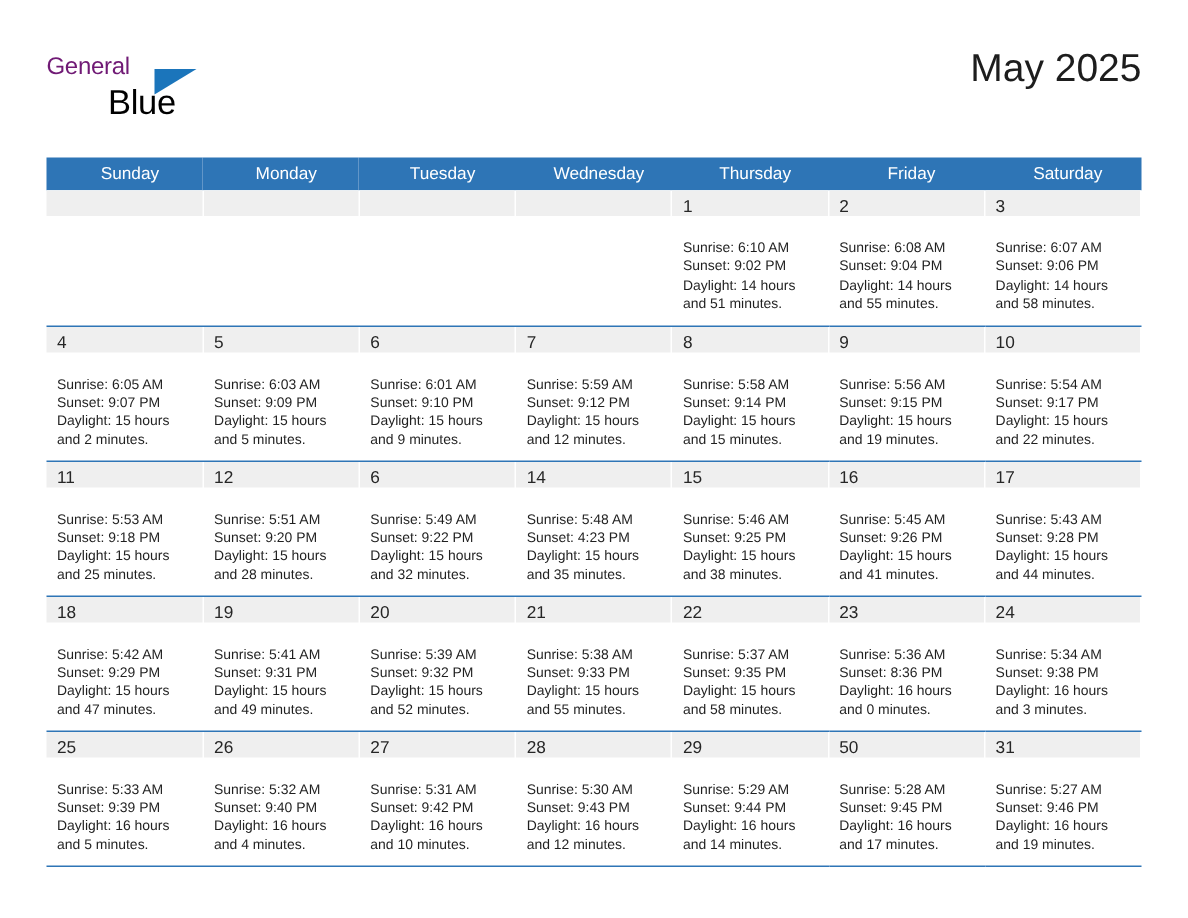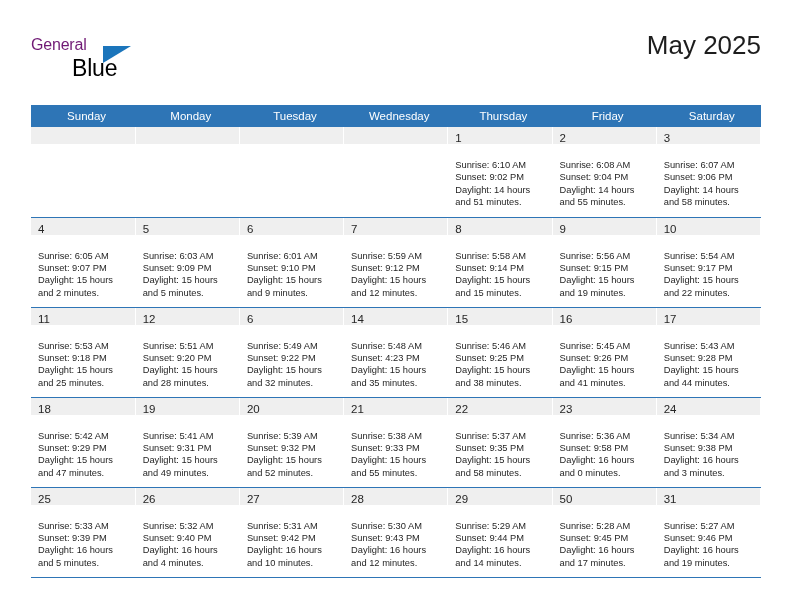--- a/index.html
+++ b/index.html
@@ -458,21 +458,21 @@
                   <div>Daylight: 15 hours</div>
                   <div>and 58 minutes.</div>
                 </div>
               </div>
             </td>
             <td>
               <div class="daycell">
                 <div class="daynum-strip"><span class="daynum">23</span></div>
                 <div class="details">
                   <div>Sunrise: 5:36 AM</div>
-                  <div>Sunset: 9:58 PM</div>
+                  <div>Sunset: 8:36 PM</div>
                   <div>Daylight: 16 hours</div>
                   <div>and 0 minutes.</div>
                 </div>
               </div>
             </td>
             <td>
               <div class="daycell">
                 <div class="daynum-strip"><span class="daynum">24</span></div>
                 <div class="details">
                   <div>Sunrise: 5:34 AM</div>

